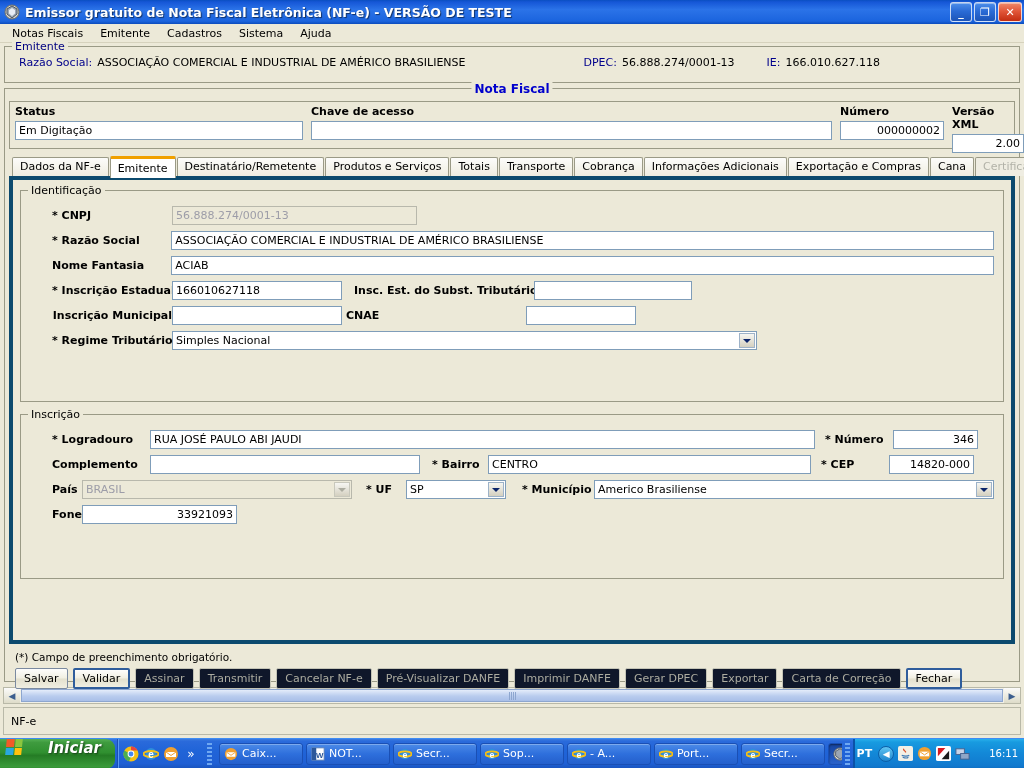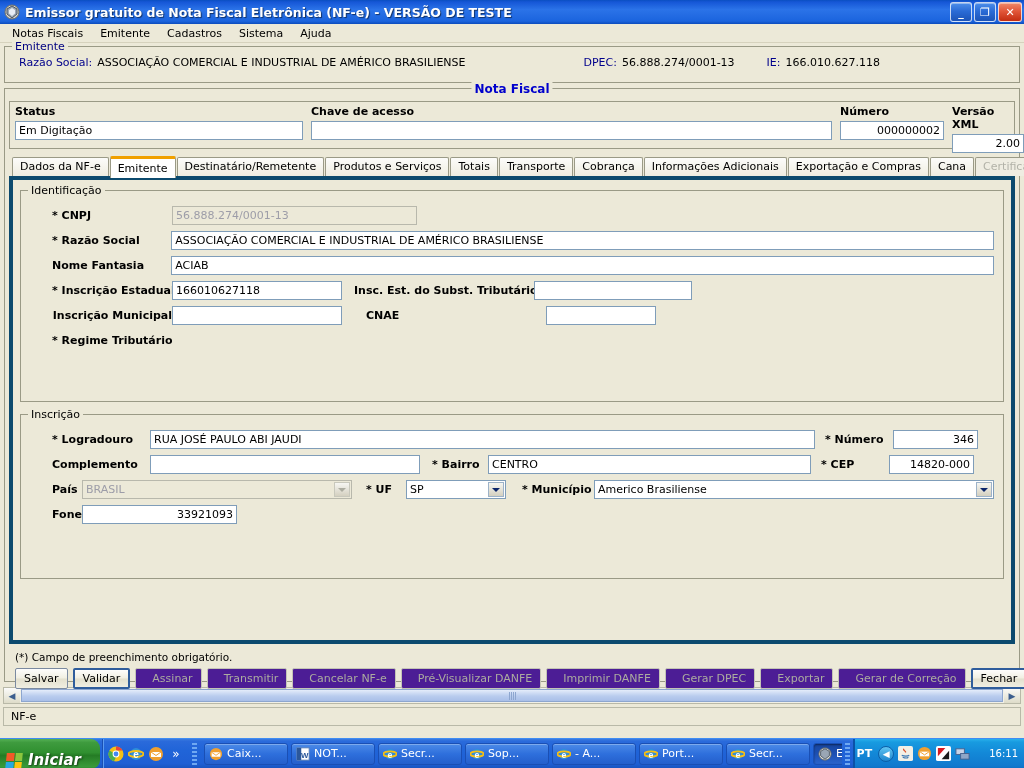--- a/index.html
+++ b/index.html
@@ -220,21 +220,21 @@
     border: 1px solid #7B8AA0;
     background: linear-gradient(to bottom,#FDFDFC 0%,#F1EFE2 48%,#E3E0CE 52%,#F0EEE1 100%);
     height: 21px;
     padding: 0 8px;
     font-size: 11px;
     display: flex; align-items: center;
     border-radius: 2px;
     color: #000;
     white-space: nowrap;
   }
-  .btn.disabled { color: #ACACA0; border-color: #C4C4B6; background:#4c1d95;padding-left:16px; }
+  .btn.disabled { color: #ACACA0; border-color: #C4C4B6; background:#0f172a; }
   .btn.default { border: 2px solid #2F5D9C; }
 
   
   #hscroll {
     margin: 5px 3px 0 3px;
     height: 17px;
     display: flex; align-items: stretch;
     border: 1px solid #B9B9A8;
     background: #F1F0E7;
   }
@@ -251,44 +251,45 @@
     border: 1px solid #8DA6CF;
     display:flex;align-items:center;justify-content:center;
   }
   #hscroll .sb-thumb .grip {
     width:7px;height:8px;
     background:repeating-linear-gradient(to right,#8DA6CF 0 1px,transparent 1px 2px);
   }
 
   #statusbar {
     margin: 3px 3px 0 3px;
-    height: 19px;
+    height: 28px;
     border: 1px solid #B9B9A8;
     background: #ECE9D8;
     display: flex; align-items: center;
     padding-left: 7px;
     font-size: 11px;
   }
 
   
   #taskbar {
     position: absolute; left: 0; bottom: 0;
     width: 1024px; height: 30px;
     background: linear-gradient(to bottom,#3A7BE0 0%,#2A6ADB 8%,#2064D8 40%,#1F5FD4 85%,#1A55C0 100%);
     border-top: 1px solid #3F8CF3;
     display: flex; align-items: center;
   }
   #startbtn {
     height: 30px; min-width: 100px;
     background: linear-gradient(to bottom,#54B054 0%,#3E9B3E 12%,#309030 45%,#257C25 55%,#3A9A3A 92%,#2E8A2E 100%);
     border-radius: 0 9px 9px 0;
-    display: flex; align-items: flex-end;
+    display: flex; align-items: flex-start;
     padding: 0 14px 0 6px;
     color: #fff; font-style: italic; font-weight: bold; font-size: 15px;
     text-shadow: 1px 1px 2px rgba(0,0,0,.6);
+    gap: 20px;
   }
   #startbtn .flag {
     width: 16px; height: 16px; margin-right: 6px;
     display: grid; grid-template-columns: 1fr 1fr; grid-template-rows: 1fr 1fr;
     gap: 1px; transform: skewX(-6deg);
   }
   #startbtn .flag i:nth-child(1){background:#F25A28;}
   #startbtn .flag i:nth-child(2){background:#8CC63E;}
   #startbtn .flag i:nth-child(3){background:#29A8E0;}
   #startbtn .flag i:nth-child(4){background:#FFC20E;}
@@ -445,26 +446,32 @@
       <div class="frow">
         <span class="flabel" style="width:142px;text-align:left;padding-left:22px">* Inscrição Estadual</span>
         <input class="xp" style="width: 170px;" value="166010627118">
         <span class="flabel" style="margin-left:12px;width:180px">Insc. Est. do Subst. Tributário</span>
         <input class="xp" style="width: 158px;" value="">
       </div>
 
       <div class="frow">
         <span class="flabel" style="width:142px;text-align:right;padding-left:22px">Inscrição Municipal</span>
         <input class="xp" style="width: 170px;" value="">
-        <span class="flabel" style="margin-left:24px;width:180px">CNAE</span>
+        <span class="flabel" style="margin-left:4px;width:180px">CNAE</span>
         <input class="xp" style="width: 110px;" value="">
       </div>
 
       <div class="frow">
         <span class="flabel" style="width:142px;text-align:left;padding-left:22px">* Regime Tributário</span>
+        <div class="xp-select" style="width:585px">
+          <span>Simples Nacional</span>
+          <span class="arrow">
+              <i></i>
+            </span>
+        </div>
       </div>
     </div>
 
     <div class="group" id="ender-group">
       <span class="legend" style="color:#000">Inscrição</span>
 
       <div class="frow">
         <span class="flabel" style="width:120px;text-align:left;padding-left:22px">* Logradouro</span>
         <input class="xp" style="width: 665px;" value="RUA JOSÉ PAULO ABI JAUDI">
         <span class="flabel" style="margin-left:10px;width:68px">* Número</span>
@@ -518,21 +525,21 @@
   <div id="btnbar">
     <span class="btn">Salvar</span>
     <span class="btn default">Validar</span>
     <span class="btn disabled">Assinar</span>
     <span class="btn disabled">Transmitir</span>
     <span class="btn disabled">Cancelar NF-e</span>
     <span class="btn disabled">Pré-Visualizar DANFE</span>
     <span class="btn disabled">Imprimir DANFE</span>
     <span class="btn disabled">Gerar DPEC</span>
     <span class="btn disabled">Exportar</span>
-    <span class="btn disabled">Gerar de Correção</span>
+    <span class="btn disabled">Carta de Correção</span>
     <span class="btn default">Fechar</span>
   </div>
 </div>
 
 <div id="hscroll">
   <span class="sb-btn">◀</span>
   <span class="sb-thumb">
       <span class="grip"></span>
     </span>
   <span class="sb-btn">▶</span>

